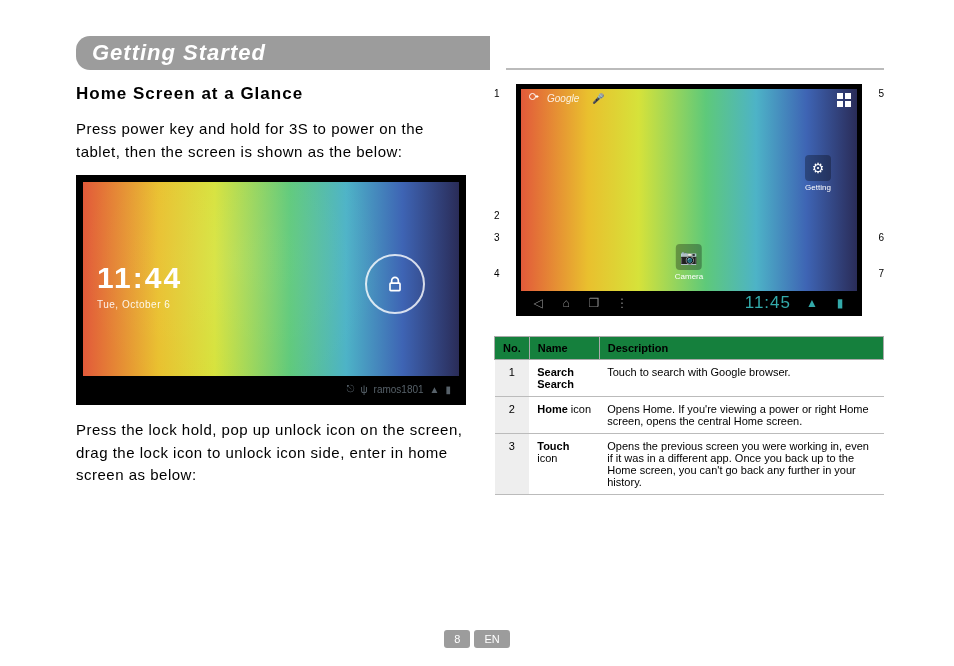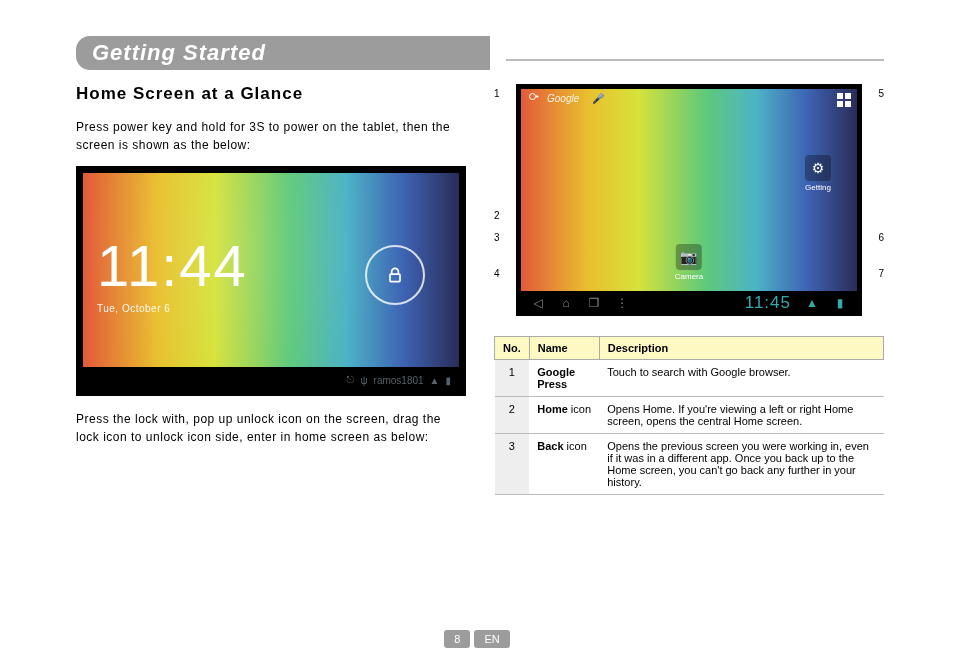--- a/index.html
+++ b/index.html
@@ -4,59 +4,59 @@
 <style>
 * { box-sizing: border-box; margin: 0; padding: 0; }
 body { font-family: Arial, Helvetica, sans-serif; background: #fff; width: 954px; height: 666px; position: relative; }
 .header-title { background: #9c9c9c; color: #fff; font-style: italic; font-weight: bold; font-size: 22px; letter-spacing: 1px; padding: 4px 20px 4px 16px; border-radius: 14px 0 0 14px; flex: 1; }
 .header-model { background: #888; color: #fff; font-weight: bold; font-size: 18px; padding: 6px 20px; border-radius: 6px; margin-left: auto; letter-spacing: 1px; }
 
 .pagewrap { position: absolute; left: 76px; top: 84px; right: 70px; bottom: 40px; display: flex; gap: 28px; }
 
 .col { flex: 1; min-width: 0; }
 .section-title { font-size: 17px; font-weight: bold; letter-spacing: 1px; margin-bottom: 14px; }
-.body-text { font-size: 12px; letter-spacing: 0.5px; line-height: 1.5; margin-bottom: 12px; }
+.body-text { font-size: 15px; letter-spacing: 0.5px; line-height: 1.5; margin-bottom: 12px; }
 
 
 .screen1 { width: 100%; height: 230px; background: #000; border: 1px solid #000; position: relative; overflow: hidden; margin-bottom: 14px; }
 .wallpaper { position: absolute; left: 6px; right: 6px; top: 6px; bottom: 28px; background: linear-gradient(90deg,#e25a3a 0%,#e9c02e 20%,#d6e23a 35%,#5ec97a 55%,#4db3c7 70%,#3e64b4 85%,#2a2c58 100%); }
 .wallpaper::after { content:""; position:absolute; inset:0; background: radial-gradient(circle at 40% 40%, rgba(255,255,255,0.08), transparent 60%); }
 .clock { position: absolute; left: 20px; top: 50%; transform: translateY(-60%); color: #fff; }
-.clock .time { font-size: 58px; font-weight: 400; letter-spacing: 2px; }
+.clock .time { font-size: 30px; font-weight: 700; letter-spacing: 2px; }
 .clock .date { font-size: 10px; letter-spacing: 0.5px; opacity: 0.9; margin-top: 4px; }
 .lock-ring { position: absolute; right: 40px; top: 50%; transform: translateY(-60%); width: 60px; height: 60px; border: 2px solid rgba(255,255,255,0.8); border-radius: 50%; display: flex; align-items: center; justify-content: center; color: #fff; font-size: 22px; }
 .statusbar { position: absolute; left: 6px; right: 6px; bottom: 4px; height: 22px; display: flex; align-items: center; justify-content: flex-end; gap: 6px; color: #6d7a84; font-size: 10px; padding: 0 8px; }
 .statusbar .ico { opacity: 0.8; }
 .screen2 { flex: 1; height: 232px; background: #000; border: 1px solid #000; position: relative; overflow: hidden; }
 .wall2 { position: absolute; left: 4px; right: 4px; top: 4px; bottom: 24px; background: linear-gradient(90deg,#e25a3a 0%,#e9c02e 20%,#d6e23a 35%,#5ec97a 55%,#4db3c7 70%,#3e64b4 85%,#2a2c58 100%); }
 .topbar2 { position: absolute; left: 4px; right: 4px; top: 4px; height: 18px; display: flex; align-items: center; gap: 6px; padding: 0 6px; color: #fff; font-size: 10px; }
 .topbar2 .gico { width: 14px; height: 14px; display:inline-flex; align-items:center; justify-content:center; }
 .grid-icon { position: absolute; right: 10px; top: 8px; width: 14px; height: 14px; display: grid; grid-template-columns: repeat(2,1fr); grid-template-rows: repeat(2,1fr); gap: 2px; }
 .grid-icon span { background: #fff; }
 .app-icon { position: absolute; display:flex; flex-direction:column; align-items:center; gap:2px; color:#fff; font-size:8px; }
 .app-icon .ic { width: 26px; height: 26px; background: rgba(0,0,0,0.3); border-radius: 4px; display:flex; align-items:center; justify-content:center; font-size:14px; }
 .settings-app { right: 30px; top: 70px; }
 .camera-app { left: 50%; bottom: 34px; transform: translateX(-50%); }
 .navbar2 { position: absolute; left: 4px; right: 4px; bottom: 2px; height: 20px; display: flex; align-items: center; gap: 14px; padding: 0 10px; color: #888; font-size: 12px; }
 .navbar2 .navico { width: 14px; text-align: center; }
 .navbar2 .clock2 { margin-left: auto; color: #3aa; font-size: 17px; letter-spacing: 1px; }
 
 
 table { width: 100%; border-collapse: collapse; font-size: 11px; margin-top: 6px; }
-th { background: #fef9c3; text-align: left; padding: 5px 8px; border: 1px solid #aaa; font-weight: bold; }
+th { background: #15803d; text-align: left; padding: 5px 8px; border: 1px solid #aaa; font-weight: bold; }
 td { padding: 6px 8px; border-bottom: 1px solid #bbb; vertical-align: top; }
 td.no { text-align: center; background: #eee; width: 34px; }
 td.name { width: 70px; font-weight: bold; }
 td.name .nb { font-weight: normal; }
 
 .footer { position: absolute; left: 0; right: 0; bottom: 18px; display: flex; justify-content: center; gap: 4px; }
 .footer span { background: #9c9c9c; color: #fff; font-size: 11px; padding: 3px 10px; border-radius: 3px; }
 
 .underline { height: 2px; background: #bbb; flex: 1; margin-top: 14px; }
-.headerflex { display: flex; align-items: center; gap: 16px; position: absolute; left: 76px; top: 36px; right: 70px; }
+.headerflex { display: flex; align-items: flex-end; gap: 16px; position: absolute; left: 76px; top: 36px; right: 70px; }
 .hmodelwrap { display: flex; align-items: center; }
 
 .annotated { position: relative; padding: 0 22px 10px 22px; margin-bottom: 10px; }
 .annotated .num { position: absolute; font-size: 10px; }
 </style>
 </head>
 <body>
 
 <div class="headerflex">
   <div class="header-title">Getting Started</div>
@@ -83,21 +83,21 @@
       </div>
       <div class="statusbar">
         <span class="ico">⎋</span>
         <span class="ico">ψ</span>
         <span class="ico">ramos1801</span>
         <span class="ico">▲</span>
         <span class="ico">▮</span>
       </div>
     </div>
 
-    <div class="body-text">Press the lock with, pop up unlock icon on the screen, drag the lock icon to unlock icon side, enter in home screen as below:</div>
+    <div class="body-text">Press the lock hold, pop up unlock icon on the screen, drag the lock icon to unlock icon side, enter in home screen as below:</div>
   </div>
 
   <div class="col">
 
     <div class="annotated">
       <span class="num" style="left:0; top:4px;">1</span>
       <span class="num" style="left:0; top:126px;">2</span>
       <span class="num" style="left:0; top:148px;">3</span>
       <span class="num" style="left:0; top:184px;">4</span>
       <span class="num" style="right:0; top:4px;">5</span>
@@ -147,31 +147,31 @@
       <thead>
         <tr>
           <th>No.</th>
           <th>Name</th>
           <th>Description</th>
         </tr>
       </thead>
       <tbody id="tbody">
           <tr>
             <td class="no">1</td>
-            <td class="name"><b>Google Press</b><span class="nb"></span></td>
+            <td class="name"><b>Search Search</b><span class="nb"></span></td>
             <td>Touch to search with Google browser.</td>
           </tr>
           <tr>
             <td class="no">2</td>
             <td class="name"><b>Home</b><span class="nb"> icon</span></td>
-            <td>Opens Home. If you're viewing a left or right Home screen, opens the central Home screen.</td>
+            <td>Opens Home. If you're viewing a power or right Home screen, opens the central Home screen.</td>
           </tr>
           <tr>
             <td class="no">3</td>
-            <td class="name"><b>Back</b><span class="nb"> icon</span></td>
+            <td class="name"><b>Touch</b><span class="nb"> icon</span></td>
             <td>Opens the previous screen you were working in, even if it was in a different app. Once you back up to the Home screen, you can't go back any further in your history.</td>
           </tr>
         </tbody>
     </table>
   </div>
 </div>
 
 <div class="footer">
   <span>8</span>
   <span>EN</span>

